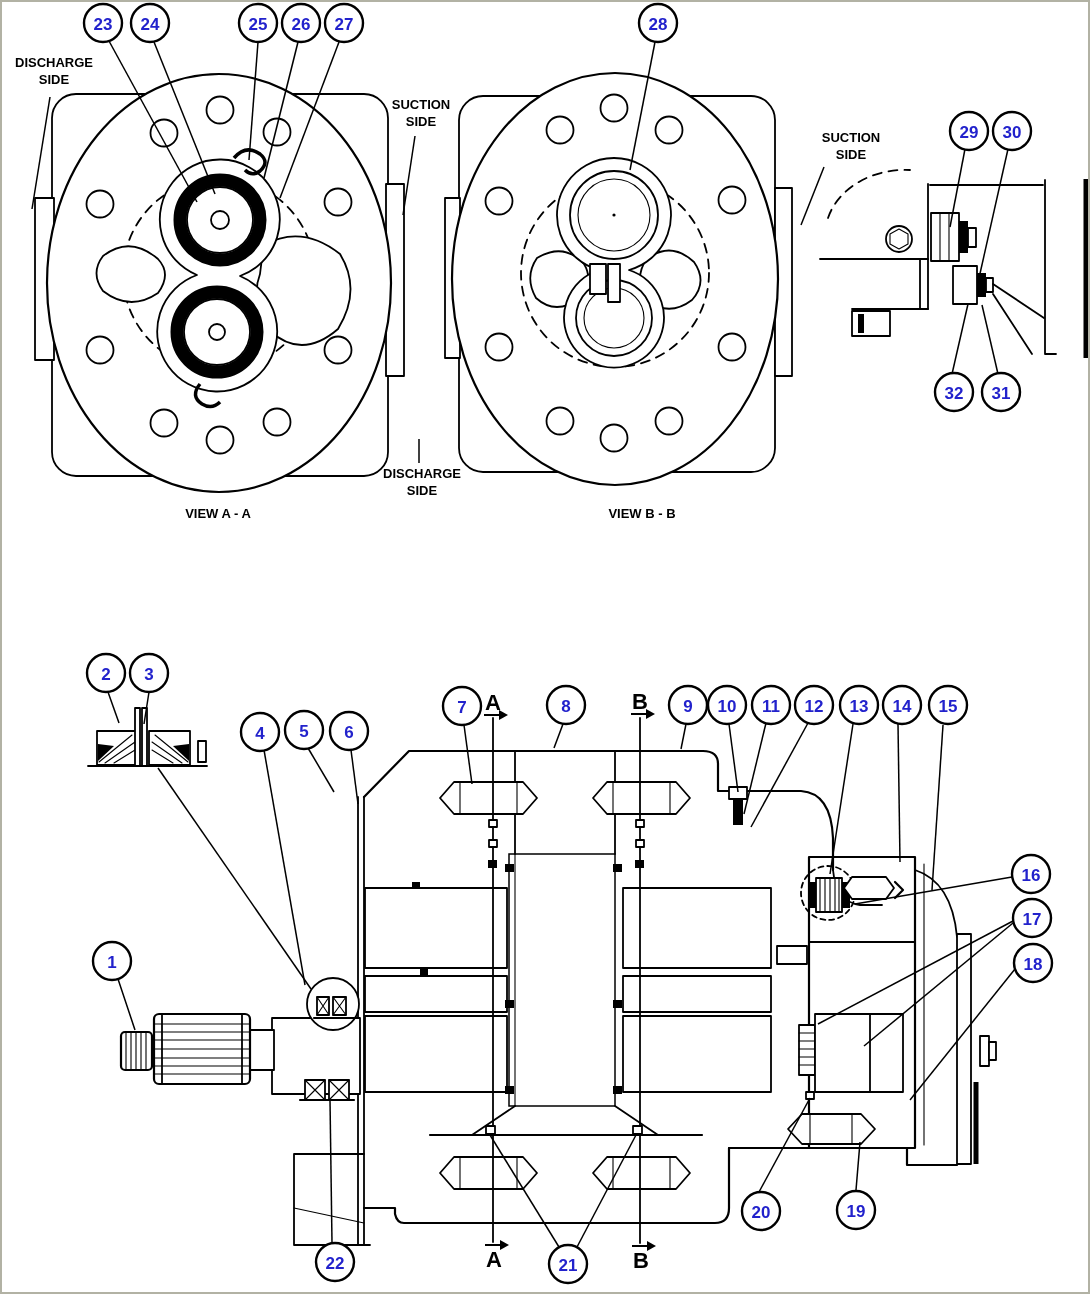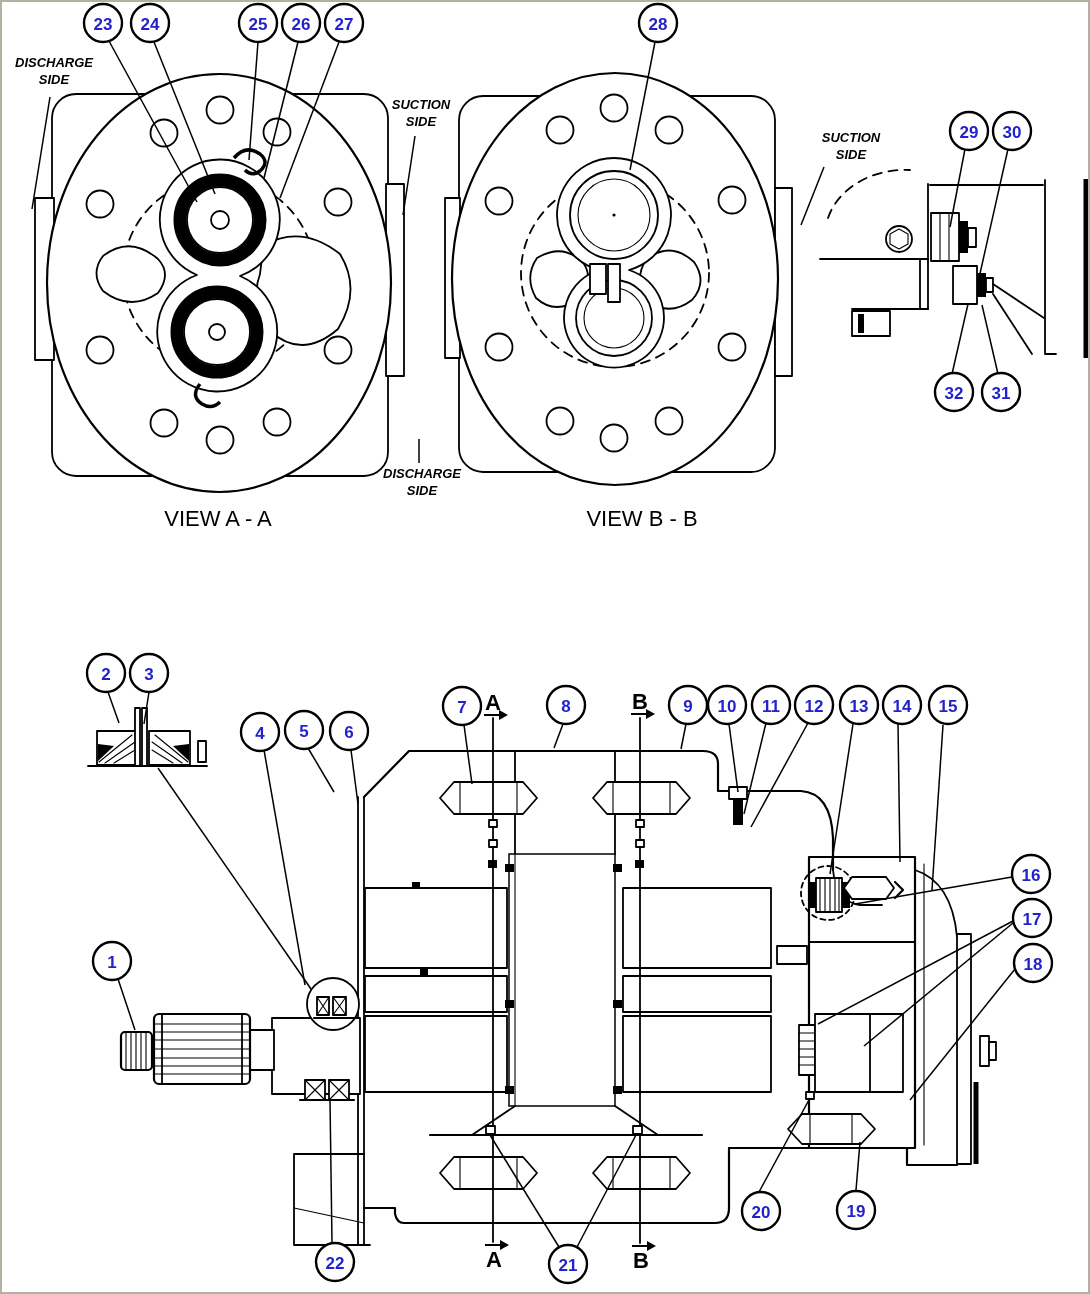--- a/index.html
+++ b/index.html
@@ -14,23 +14,23 @@
   .blk{fill:#000;stroke:none;}
   .dash{stroke-dasharray:9 7;}
   .balloon-circle{fill:#fff;stroke:#000;stroke-width:2.4;}
   .balloon-num{fill:#2222cc;font:bold 17px "Liberation Sans",sans-serif;
                text-anchor:middle;dominant-baseline:central;}
   .leader{stroke:#000;stroke-width:1.5;fill:none;}
   .sec-letter{fill:#000;font:bold 22px "Liberation Sans",sans-serif;
               text-anchor:middle;dominant-baseline:central;}
   .anno{position:absolute;transform:translateX(-50%);text-align:center;
         font-weight:bold;font-size:13px;line-height:1.3;color:#000;
-        white-space:pre-line;letter-spacing:0;font-style:italic;}
+        white-space:pre-line;letter-spacing:0;}
   .caption{position:absolute;transform:translateX(-50%);text-align:center;
-        font-weight:normal;font-size:22px;color:#000;white-space:pre;}
+        font-weight:bold;font-size:13px;color:#000;white-space:pre;}
 </style>
 </head>
 <body>
 
 <div class="page">
 
   <svg id="art" width="1090" height="1294" viewBox="0 0 1090 1294">
 
     <g>
       <rect class="ln fw" x="50" y="92" width="336" height="382" rx="24"></rect>

